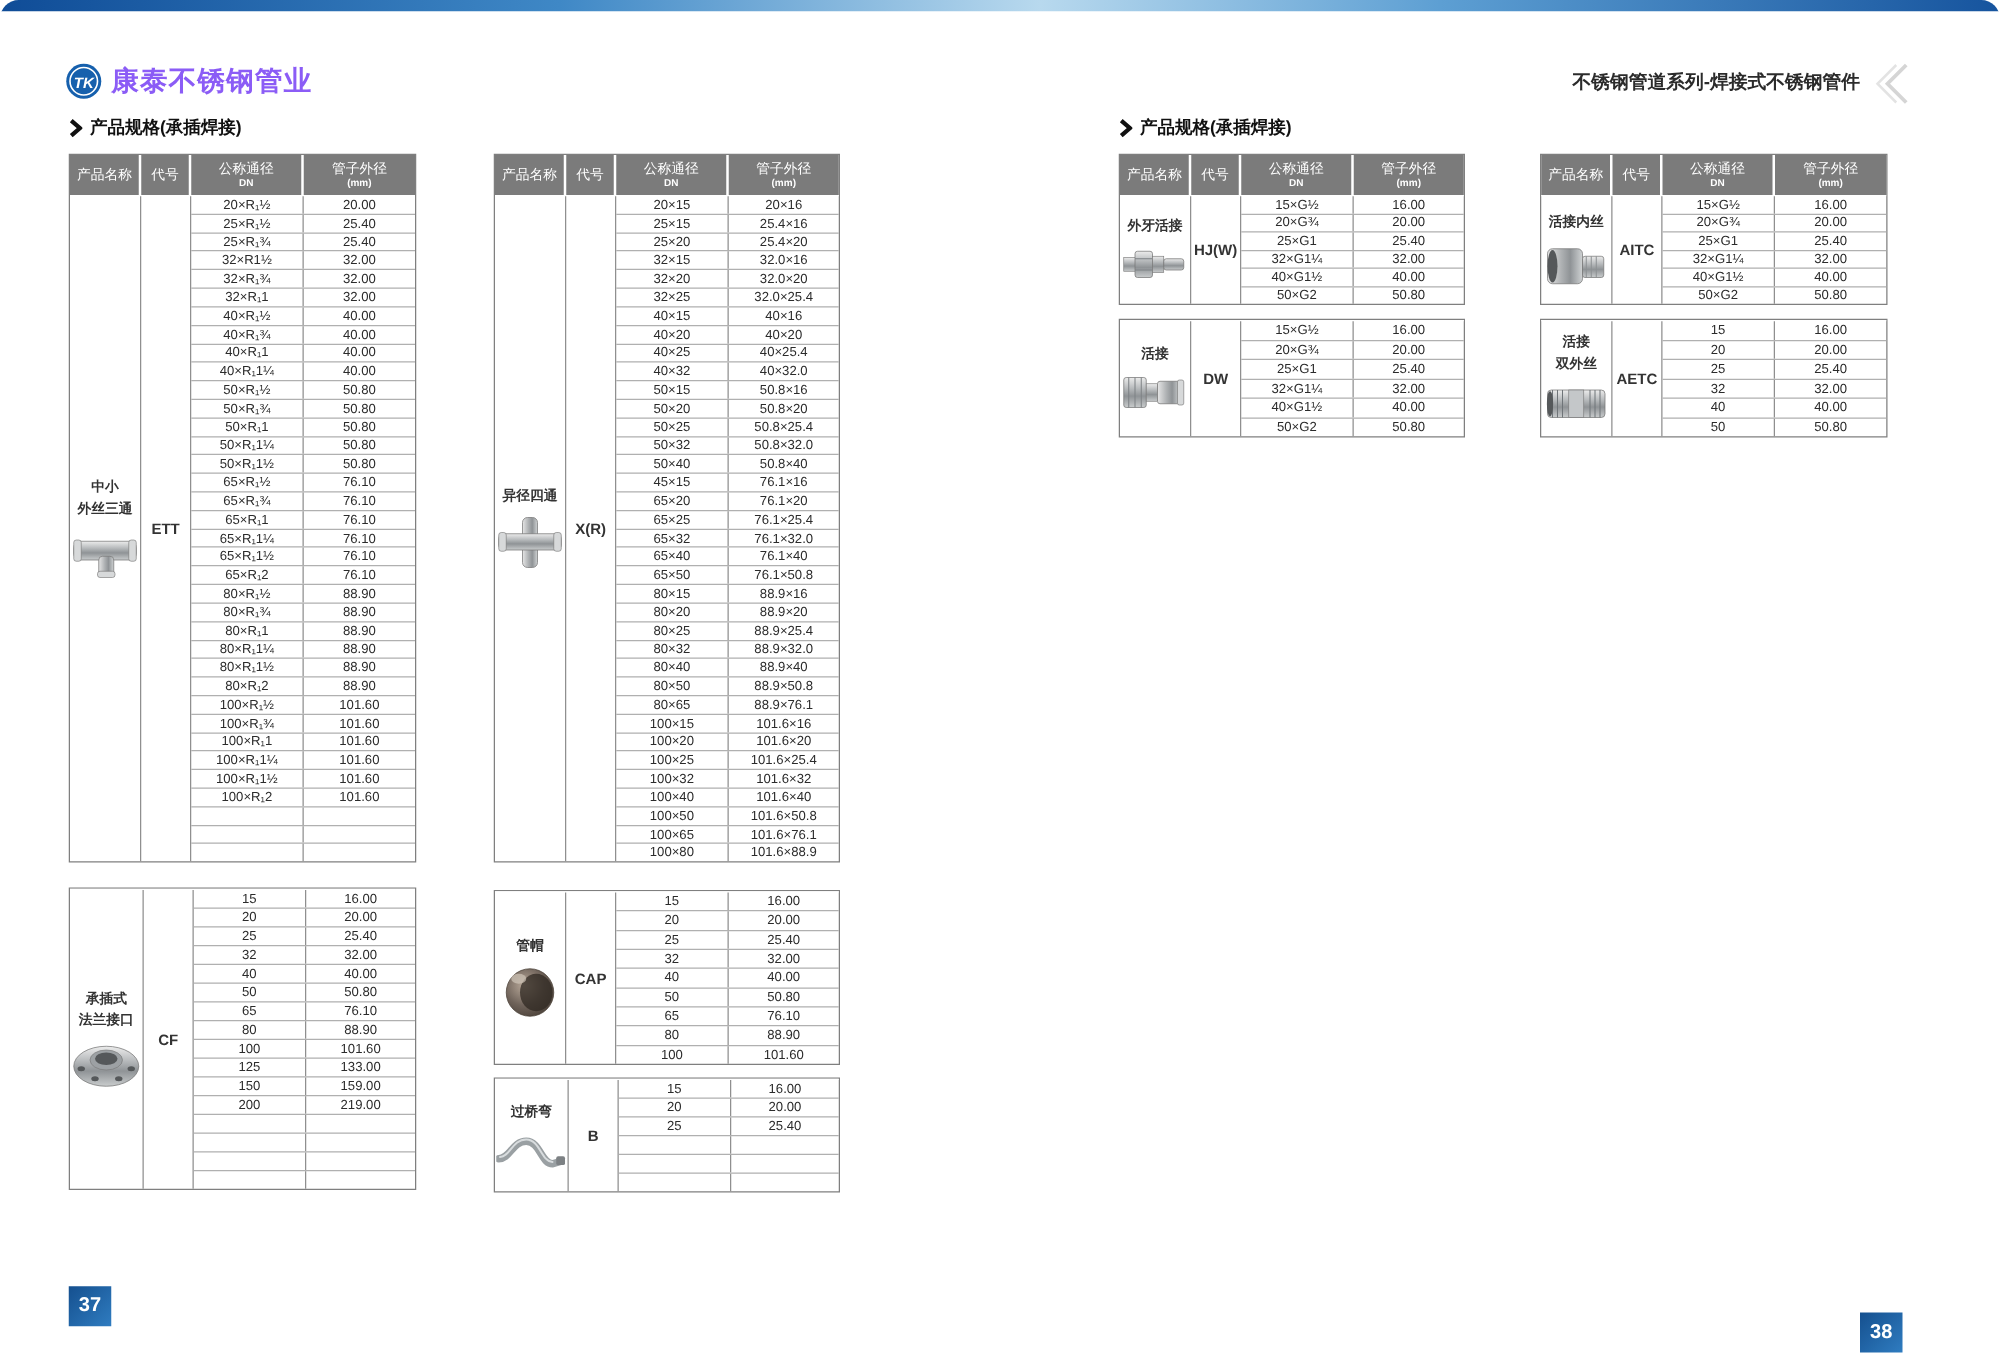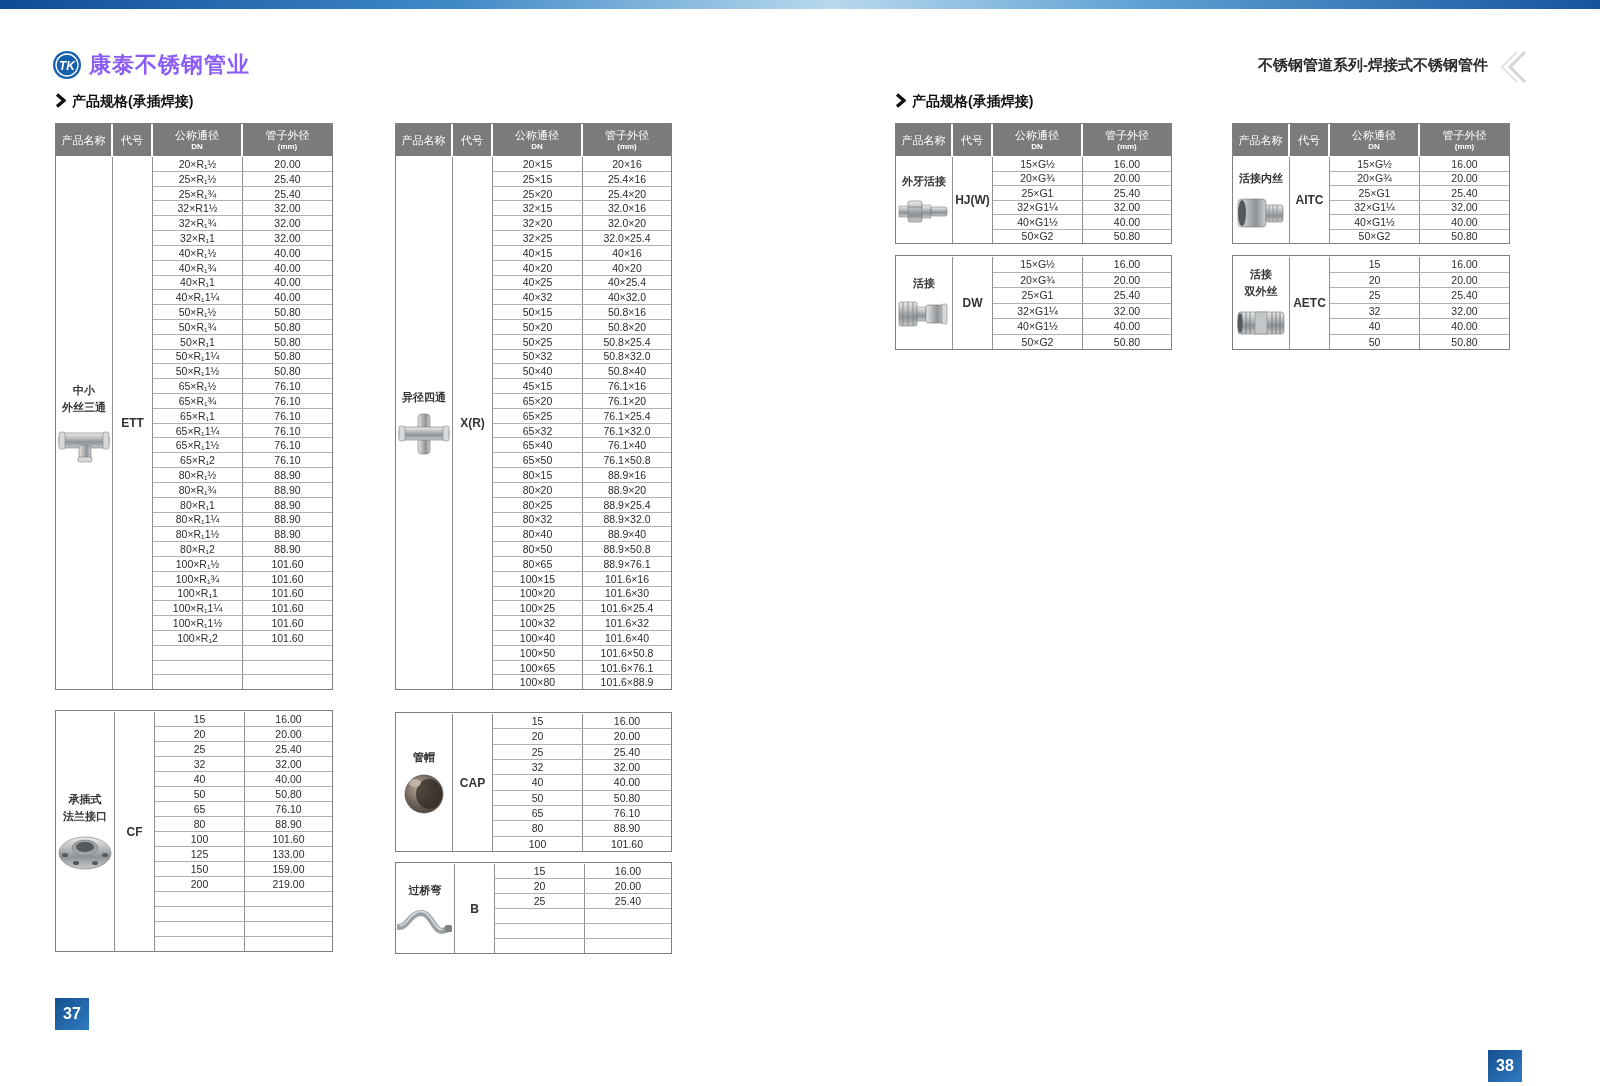--- a/index.html
+++ b/index.html
@@ -1,28 +1,28 @@
 <!DOCTYPE html>
 <html><head>
 <meta charset="utf-8">
 <style>
   html,body{margin:0;padding:0;background:#ffffff;}
   body{font-family:"Liberation Sans","DejaVu Sans",sans-serif;}
-  #page{position:relative;width:1600px;height:1086px;background:#fff;overflow:hidden;}
+  #page{position:relative;width:1600px;height:1086px;background:#fff;overflow:hidden;border-radius:15px;}
 
   .topbar{position:absolute;top:0;left:0;width:1600px;height:9px;
     background:linear-gradient(90deg,#0f4c97 0%,#3f88c6 28%,#b8d9ee 52%,#5d9fd3 72%,#16549e 100%);}
 
   .logo{position:absolute;left:52px;top:50px;display:flex;align-items:center;gap:7px;}
   .logo-text{font-size:22px;font-weight:bold;color:#8b5cf6;letter-spacing:1px;}
 
   .hdr-right{position:absolute;top:56px;right:112px;font-size:15px;font-weight:bold;color:#2b2b2b;}
   .hdr-chevron{position:absolute;top:48px;right:72px;}
 
-  .section-title{position:absolute;display:flex;align-items:flex-start;gap:6px;
+  .section-title{position:absolute;display:flex;align-items:center;gap:6px;
     font-size:14px;font-weight:bold;color:#111;}
 
   .spec-table{position:absolute;display:flex;flex-direction:column;border:1px solid #7f7f7f;
     background:#fff;box-sizing:border-box;}
   .thead{display:flex;flex:0 0 32px;background:#7b7b7b;color:#fff;}
   .th{display:flex;flex-direction:column;justify-content:center;align-items:center;
     box-sizing:border-box;border-right:2px solid #fff;}
   .th:last-child{border-right:none;}
   .th .main{font-size:11px;font-weight:normal;line-height:13px;}
   .th .sub{font-size:8px;font-weight:bold;line-height:9px;}
@@ -422,21 +422,21 @@
           <div class="trow">
             <div class="td dn">80×65</div>
             <div class="td od">88.9×76.1</div>
           </div>
           <div class="trow">
             <div class="td dn">100×15</div>
             <div class="td od">101.6×16</div>
           </div>
           <div class="trow">
             <div class="td dn">100×20</div>
-            <div class="td od">101.6×30</div>
+            <div class="td od">101.6×20</div>
           </div>
           <div class="trow">
             <div class="td dn">100×25</div>
             <div class="td od">101.6×25.4</div>
           </div>
           <div class="trow">
             <div class="td dn">100×32</div>
             <div class="td od">101.6×32</div>
           </div>
           <div class="trow">
@@ -838,16 +838,16 @@
             <div class="td od">40.00</div>
           </div>
           <div class="trow">
             <div class="td dn">50</div>
             <div class="td od">50.80</div>
           </div>
         </div>
     </div>
   </div>
 
-  <div class="page-badge" style="left:55px;top:998px;">37</div>
+  <div class="page-badge" style="left:55px;top:1029px;">37</div>
   <div class="page-badge" style="left:1488px;top:1030px;margin-top:20px;">38</div>
 
 </div>
 
 </body></html>

